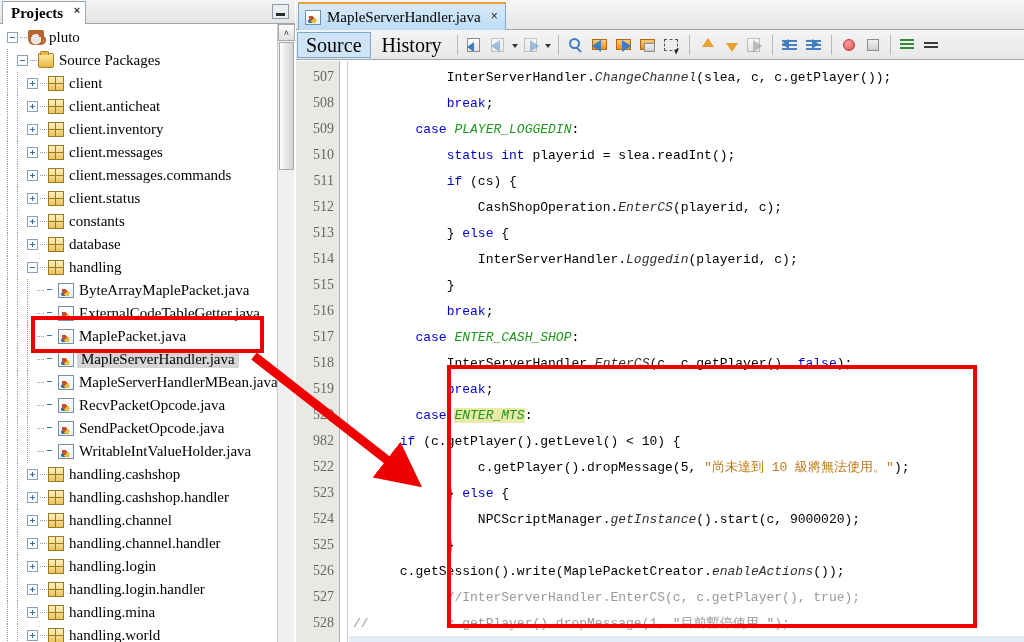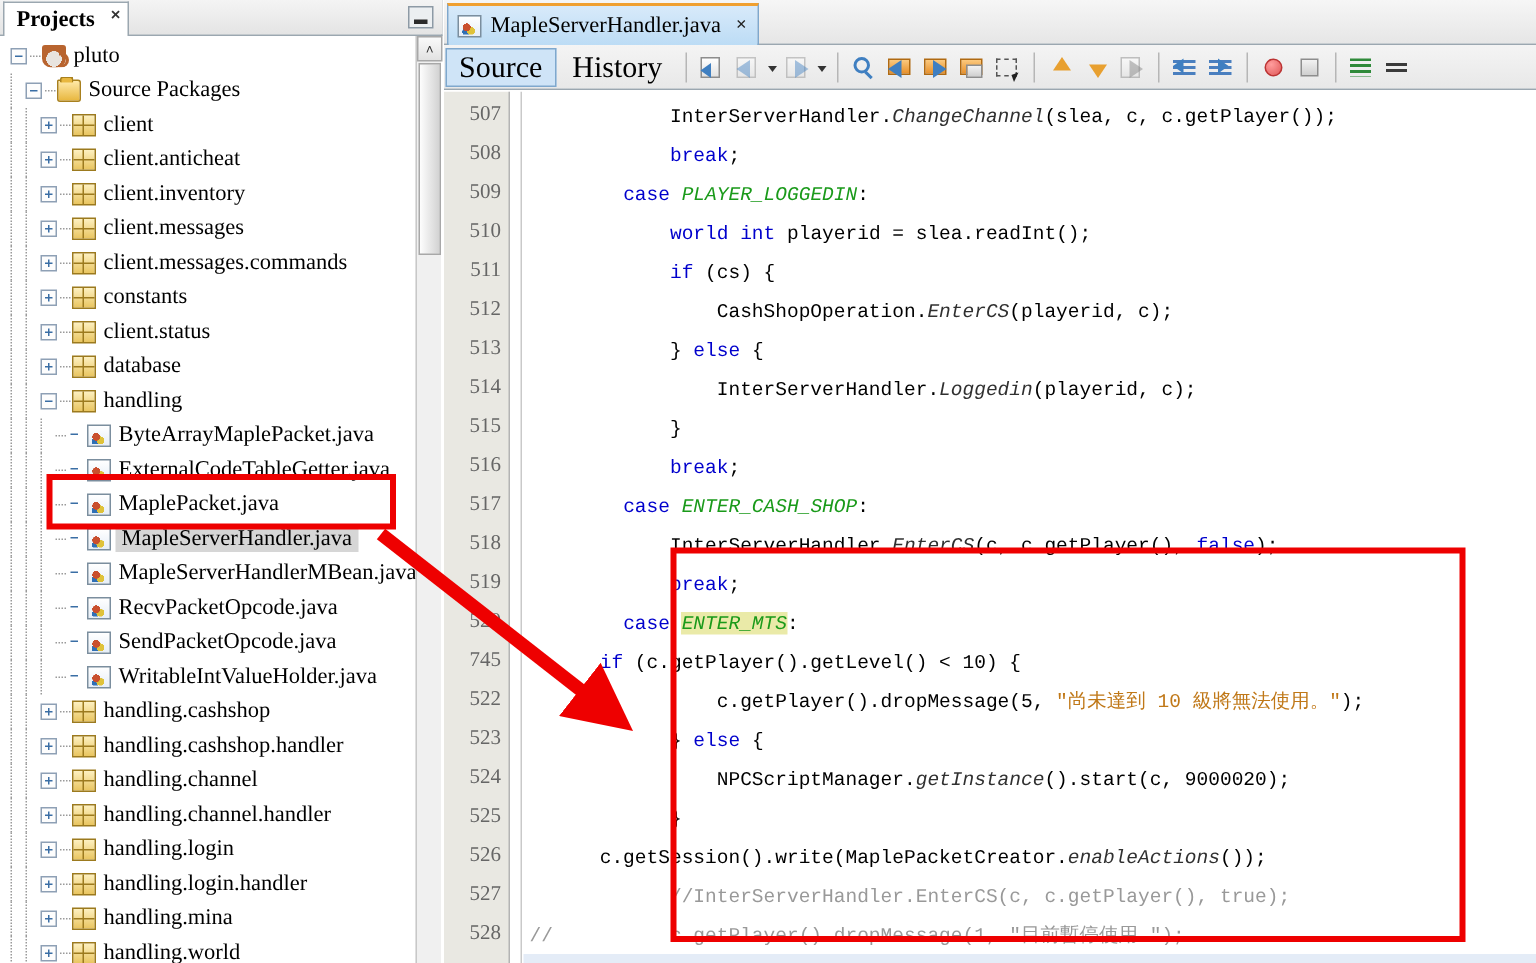--- a/index.html
+++ b/index.html
@@ -319,30 +319,30 @@
           <span class="ico ico-pkg"></span>
           <span class="lbl">client.messages.commands</span>
         </div>
         <div class="tree-row" style="margin-top: 0px;">
           <span class="guide dots" style="margin-left:7px;width:1px;"></span>
           <span class="guide dots" style="margin-left:9px;width:1px;"></span>
           <span class="guide" style="width:9px"></span>
           <span class="expander plus"></span>
           <span class="hdash"></span>
           <span class="ico ico-pkg"></span>
+          <span class="lbl">client.status</span>
+        </div>
+        <div class="tree-row" style="margin-top: 0px;">
+          <span class="guide dots" style="margin-left:7px;width:1px;"></span>
+          <span class="guide dots" style="margin-left:9px;width:1px;"></span>
+          <span class="guide" style="width:9px"></span>
+          <span class="expander plus"></span>
+          <span class="hdash"></span>
+          <span class="ico ico-pkg"></span>
           <span class="lbl">constants</span>
-        </div>
-        <div class="tree-row" style="margin-top: 0px;">
-          <span class="guide dots" style="margin-left:7px;width:1px;"></span>
-          <span class="guide dots" style="margin-left:9px;width:1px;"></span>
-          <span class="guide" style="width:9px"></span>
-          <span class="expander plus"></span>
-          <span class="hdash"></span>
-          <span class="ico ico-pkg"></span>
-          <span class="lbl">client.status</span>
         </div>
         <div class="tree-row" style="margin-top: 0px;">
           <span class="guide dots" style="margin-left:7px;width:1px;"></span>
           <span class="guide dots" style="margin-left:9px;width:1px;"></span>
           <span class="guide" style="width:9px"></span>
           <span class="expander plus"></span>
           <span class="hdash"></span>
           <span class="ico ico-pkg"></span>
           <span class="lbl">database</span>
         </div>
@@ -613,35 +613,35 @@
           <div class="gnum" style="top: 113px;">511</div>
           <div class="gnum" style="top: 139px;">512</div>
           <div class="gnum" style="top: 165px;">513</div>
           <div class="gnum" style="top: 191px;">514</div>
           <div class="gnum" style="top: 217px;">515</div>
           <div class="gnum" style="top: 243px;">516</div>
           <div class="gnum" style="top: 269px;">517</div>
           <div class="gnum" style="top: 295px;">518</div>
           <div class="gnum" style="top: 321px;">519</div>
           <div class="gnum" style="top: 347px;">520</div>
-          <div class="gnum" style="top: 373px;">745</div>
+          <div class="gnum" style="top: 373px;">982</div>
           <div class="gnum" style="top: 399px;">522</div>
           <div class="gnum" style="top: 425px;">523</div>
           <div class="gnum" style="top: 451px; font-family: Liberation Serif, serif;">524</div>
           <div class="gnum" style="top: 477px;">525</div>
           <div class="gnum" style="top: 503px;">526</div>
           <div class="gnum" style="top: 529px;">527</div>
           <div class="gnum" style="top: 555px;">528</div>
         </div>
       <div id="gutter-edge"></div>
       <div id="code-lines">
           <div class="cline" style="top: 3px;"><span style="white-space:pre">            </span><span class="pln">InterServerHandler.</span><span class="mth">ChangeChannel</span><span class="pln">(slea, c, c.getPlayer());</span></div>
           <div class="cline" style="top: 29px;"><span style="white-space:pre">            </span><span class="kw">break</span><span class="pln">;</span></div>
           <div class="cline" style="top: 55px;"><span style="white-space:pre">        </span><span class="kw">case </span><span class="enm">PLAYER_LOGGEDIN</span><span class="pln">:</span></div>
-          <div class="cline" style="top: 81px;"><span style="white-space:pre">            </span><span class="kw">world </span><span class="kw">int </span><span class="pln">playerid = slea.readInt();</span></div>
+          <div class="cline" style="top: 81px;"><span style="white-space:pre">            </span><span class="kw">status </span><span class="kw">int </span><span class="pln">playerid = slea.readInt();</span></div>
           <div class="cline" style="top: 107px;"><span style="white-space:pre">            </span><span class="kw">if</span><span class="pln"> (cs) {</span></div>
           <div class="cline" style="top: 133px;"><span style="white-space:pre">                </span><span class="pln">CashShopOperation.</span><span class="mth">EnterCS</span><span class="pln">(playerid, c);</span></div>
           <div class="cline" style="top: 159px;"><span style="white-space:pre">            </span><span class="pln">} </span><span class="kw">else</span><span class="pln"> {</span></div>
           <div class="cline" style="top: 185px;"><span style="white-space:pre">                </span><span class="pln">InterServerHandler.</span><span class="mth">Loggedin</span><span class="pln">(playerid, c);</span></div>
           <div class="cline" style="top: 211px;"><span style="white-space:pre">            </span><span class="pln">}</span></div>
           <div class="cline" style="top: 237px;"><span style="white-space:pre">            </span><span class="kw">break</span><span class="pln">;</span></div>
           <div class="cline" style="top: 263px;"><span style="white-space:pre">        </span><span class="kw">case </span><span class="enm">ENTER_CASH_SHOP</span><span class="pln">:</span></div>
           <div class="cline" style="top: 289px;"><span style="white-space:pre">            </span><span class="pln">InterServerHandler.</span><span class="mth">EnterCS</span><span class="pln">(c, c.getPlayer(), </span><span class="kw">false</span><span class="pln">);</span></div>
           <div class="cline" style="top: 315px;"><span style="white-space:pre">            </span><span class="kw">break</span><span class="pln">;</span></div>
           <div class="cline" style="top: 341px;"><span style="white-space:pre">        </span><span class="kw">case </span><span class="enm enm-hl">ENTER_MTS</span><span class="pln">:</span></div>

